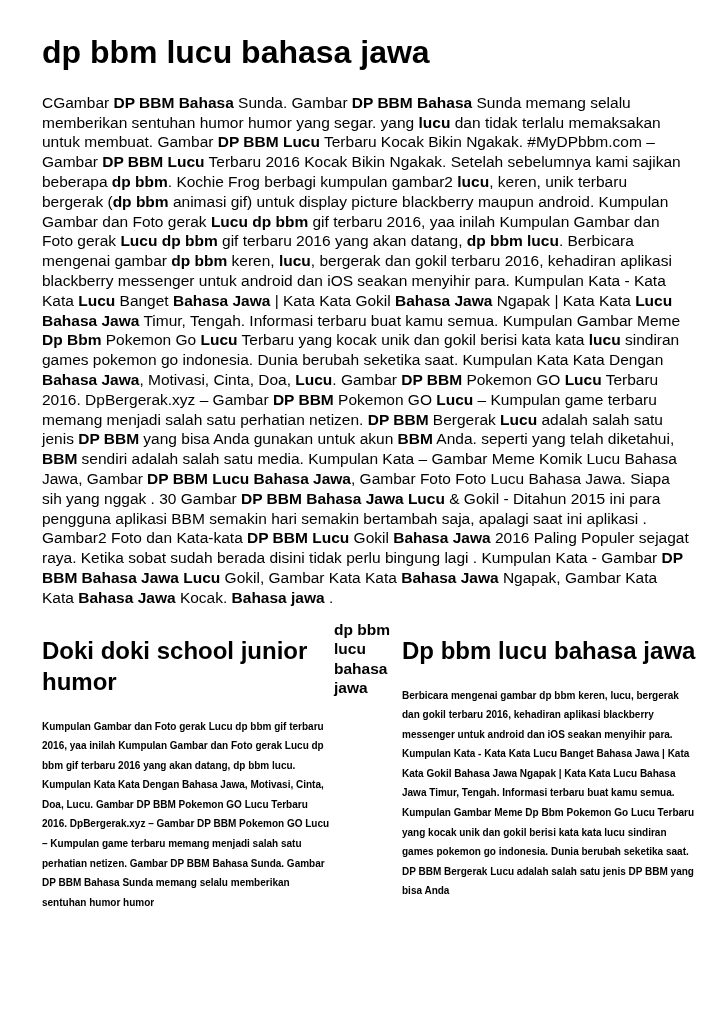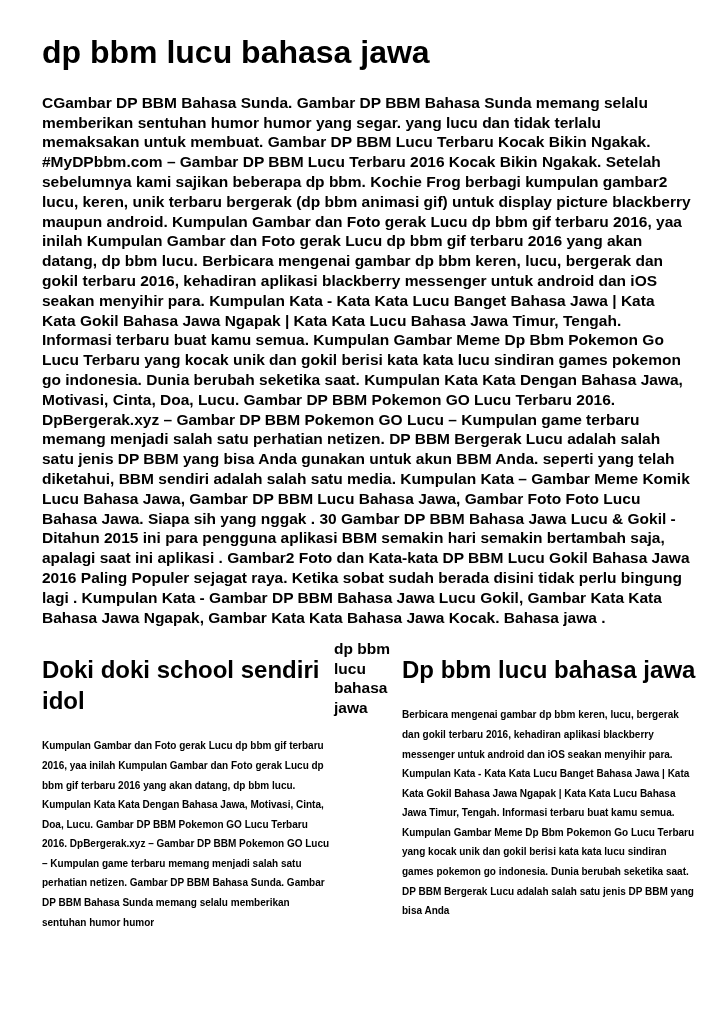--- a/index.html
+++ b/index.html
@@ -22,21 +22,21 @@
   h1.page-title {
     font-size: 32px;
     line-height: 1.15;
     font-weight: 700;
     margin: 34px 0 22px 0;
   }
   p.intro {
     width: 650px;
     font-size: 15.5px;
     line-height: 19.8px;
-    font-weight: 700;
+    font-weight: 400;
     margin: 0;
   }
   .columns {
     display: flex;
     align-items: flex-start;
     width: 656px;
     margin-top: 10px;
   }
   .col-left  { width: 290px; }
   .col-mid   { width: 62px;  margin-left: 2px; }
@@ -65,21 +65,21 @@
 
 <main class="page">
 
   <h1 class="page-title">dp bbm lucu bahasa jawa</h1>
 
   <p class="intro"><span>CGambar </span><strong>DP BBM Bahasa</strong><span> Sunda. Gambar </span><strong>DP BBM Bahasa</strong><span> Sunda memang selalu memberikan sentuhan humor humor yang segar. yang </span><strong>lucu</strong><span> dan tidak terlalu memaksakan untuk membuat. Gambar </span><strong>DP BBM Lucu</strong><span> Terbaru Kocak Bikin Ngakak. #MyDPbbm.com – Gambar </span><strong>DP BBM Lucu</strong><span> Terbaru 2016 Kocak Bikin Ngakak. Setelah sebelumnya kami sajikan beberapa </span><strong>dp bbm</strong><span>. Kochie Frog berbagi kumpulan gambar2 </span><strong>lucu</strong><span>, keren, unik terbaru bergerak (</span><strong>dp bbm</strong><span> animasi gif) untuk display picture blackberry maupun android. Kumpulan Gambar dan Foto gerak </span><strong>Lucu dp bbm</strong><span> gif terbaru 2016, yaa inilah Kumpulan Gambar dan Foto gerak </span><strong>Lucu dp bbm</strong><span> gif terbaru 2016 yang akan datang, </span><strong>dp bbm lucu</strong><span>. Berbicara mengenai gambar </span><strong>dp bbm</strong><span> keren, </span><strong>lucu</strong><span>, bergerak dan gokil terbaru 2016, kehadiran aplikasi blackberry messenger untuk android dan iOS seakan menyihir para. Kumpulan Kata - Kata Kata </span><strong>Lucu</strong><span> Banget </span><strong>Bahasa Jawa</strong><span> | Kata Kata Gokil </span><strong>Bahasa Jawa</strong><span> Ngapak | Kata Kata </span><strong>Lucu Bahasa Jawa</strong><span> Timur, Tengah. Informasi terbaru buat kamu semua. Kumpulan Gambar Meme </span><strong>Dp Bbm</strong><span> Pokemon Go </span><strong>Lucu</strong><span> Terbaru yang kocak unik dan gokil berisi kata kata </span><strong>lucu</strong><span> sindiran games pokemon go indonesia. Dunia berubah seketika saat. Kumpulan Kata Kata Dengan </span><strong>Bahasa Jawa</strong><span>, Motivasi, Cinta, Doa, </span><strong>Lucu</strong><span>. Gambar </span><strong>DP BBM</strong><span> Pokemon GO </span><strong>Lucu</strong><span> Terbaru 2016. DpBergerak.xyz – Gambar </span><strong>DP BBM</strong><span> Pokemon GO </span><strong>Lucu</strong><span> – Kumpulan game terbaru memang menjadi salah satu perhatian netizen. </span><strong>DP BBM</strong><span> Bergerak </span><strong>Lucu</strong><span> adalah salah satu jenis </span><strong>DP BBM</strong><span> yang bisa Anda gunakan untuk akun </span><strong>BBM</strong><span> Anda. seperti yang telah diketahui, </span><strong>BBM</strong><span> sendiri adalah salah satu media. Kumpulan Kata – Gambar Meme Komik Lucu Bahasa Jawa, Gambar </span><strong>DP BBM Lucu Bahasa Jawa</strong><span>, Gambar Foto Foto Lucu Bahasa Jawa. Siapa sih yang nggak . 30 Gambar </span><strong>DP BBM Bahasa Jawa Lucu</strong><span> &amp; Gokil - Ditahun 2015 ini para pengguna aplikasi BBM semakin hari semakin bertambah saja, apalagi saat ini aplikasi . Gambar2 Foto dan Kata-kata </span><strong>DP BBM Lucu</strong><span> Gokil </span><strong>Bahasa Jawa</strong><span> 2016 Paling Populer sejagat raya. Ketika sobat sudah berada disini tidak perlu bingung lagi . Kumpulan Kata - Gambar </span><strong>DP BBM Bahasa Jawa Lucu</strong><span> Gokil, Gambar Kata Kata </span><strong>Bahasa Jawa</strong><span> Ngapak, Gambar Kata Kata </span><strong>Bahasa Jawa</strong><span> Kocak. </span><strong>Bahasa jawa</strong><span> .</span></p>
 
   <div class="columns">
 
     <section class="col-left">
-      <h2 class="col-heading">Doki doki school sendiri idol</h2>
+      <h2 class="col-heading">Doki doki school junior humor</h2>
       <p class="col-body">Kumpulan Gambar dan Foto gerak Lucu dp bbm gif terbaru 2016, yaa inilah Kumpulan Gambar dan Foto gerak Lucu dp bbm gif terbaru 2016 yang akan datang, dp bbm lucu. Kumpulan Kata Kata Dengan Bahasa Jawa, Motivasi, Cinta, Doa, Lucu. Gambar DP BBM Pokemon GO Lucu Terbaru 2016. DpBergerak.xyz – Gambar DP BBM Pokemon GO Lucu – Kumpulan game terbaru memang menjadi salah satu perhatian netizen. Gambar DP BBM Bahasa Sunda. Gambar DP BBM Bahasa Sunda memang selalu memberikan sentuhan humor humor</p>
     </section>
 
     <aside class="col-mid">
       <p class="mini-title">dp bbm lucu bahasa jawa</p>
     </aside>
 
     <section class="col-right">
       <h2 class="col-heading">Dp bbm lucu bahasa jawa</h2>
       <p class="col-body">Berbicara mengenai gambar dp bbm keren, lucu, bergerak dan gokil terbaru 2016, kehadiran aplikasi blackberry messenger untuk android dan iOS seakan menyihir para. Kumpulan Kata - Kata Kata Lucu Banget Bahasa Jawa | Kata Kata Gokil Bahasa Jawa Ngapak | Kata Kata Lucu Bahasa Jawa Timur, Tengah. Informasi terbaru buat kamu semua. Kumpulan Gambar Meme Dp Bbm Pokemon Go Lucu Terbaru yang kocak unik dan gokil berisi kata kata lucu sindiran games pokemon go indonesia. Dunia berubah seketika saat. DP BBM Bergerak Lucu adalah salah satu jenis DP BBM yang bisa Anda</p>

